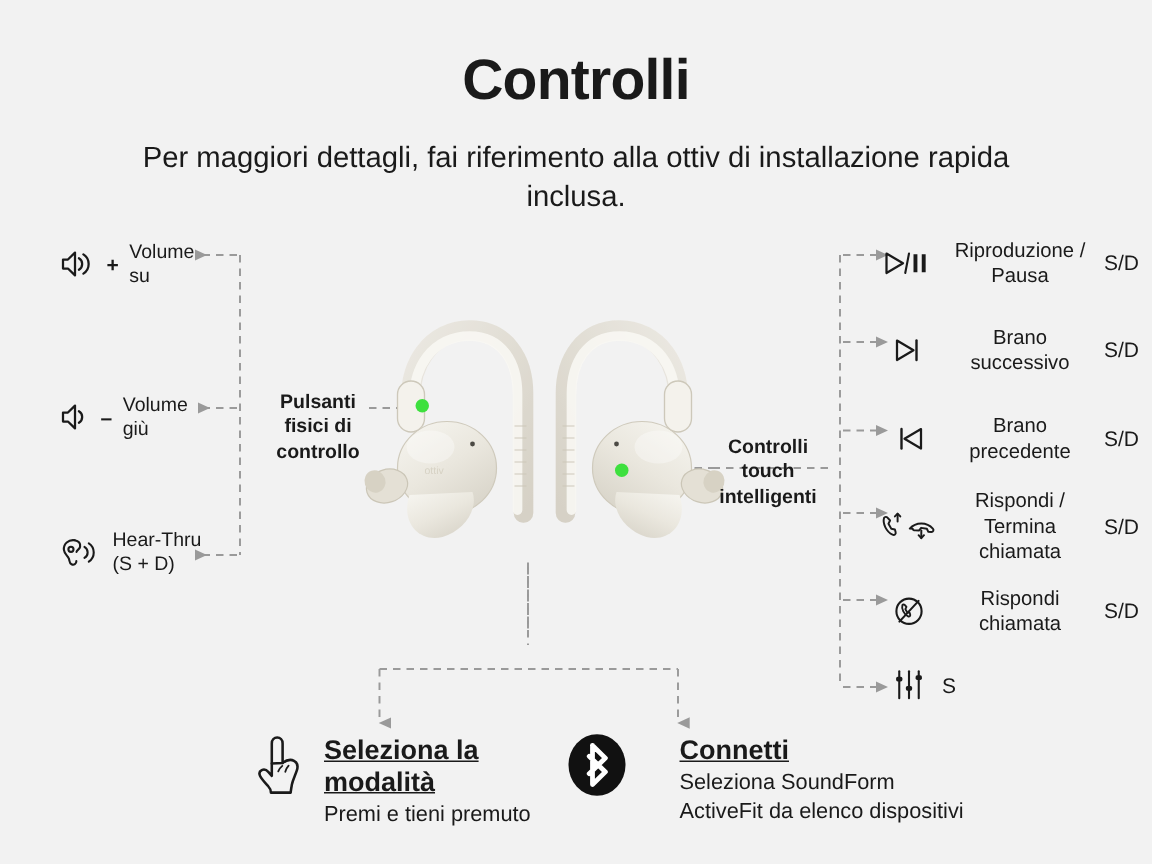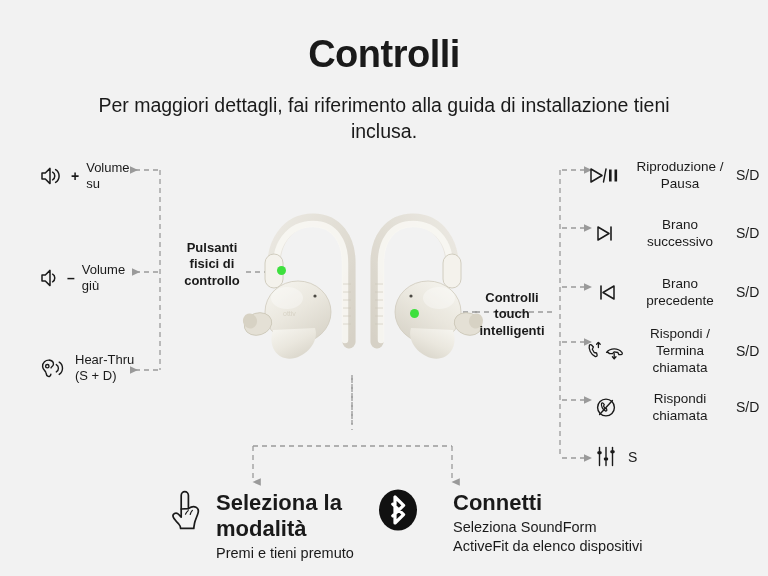--- a/index.html
+++ b/index.html
@@ -60,37 +60,37 @@
   }
 
   
   .pairing-title {
     position: absolute; font-size: 13.5px; font-weight: bold;
     white-space: nowrap;
   }
   .bottom-block { position: absolute; display: flex; align-items: flex-start; gap: 12px; }
   .bb-icon { flex: 0 0 auto; }
   .bb-txt { padding-top: 2px; }
-  .bb-h { font-size: 22px; font-weight: bold; line-height: 1.18; white-space: pre-line; }
+  .bb-h { font-size: 18px; font-weight: bold; line-height: 1.18; white-space: pre-line; text-decoration: underline; }
   .bb-s { font-size: 14.5px; line-height: 1.3; white-space: pre-line; margin-top: 2px; }
 
   svg { display: block; overflow: visible; }
   .wire { position: absolute; left: 0; top: 0; width: 768px; height: 576px; pointer-events: none; }
 
   
   .product { position: absolute; }
   .greendot { position: absolute; border-radius: 50%; background: #3ee03e; }
 </style>
 </head>
 <body>
 
 <div id="stage">
 
   <div class="page-title">Controlli</div>
-  <div class="page-subtitle">Per maggiori dettagli, fai riferimento alla guida di installazione tieni inclusa.</div>
+  <div class="page-subtitle">Per maggiori dettagli, fai riferimento alla ottiv di installazione rapida inclusa.</div>
 
   <svg class="wire" viewBox="0 0 768 576">
     <defs>
       <marker id="arrL" markerWidth="7" markerHeight="7" refX="6" refY="3.5" orient="auto">
         <path d="M7,0.6 L7,6.4 L0.6,3.5 Z" fill="#9a9a9a"></path>
       </marker>
       <marker id="arrR" markerWidth="7" markerHeight="7" refX="1" refY="3.5" orient="auto">
         <path d="M0,0.6 L0,6.4 L6.4,3.5 Z" fill="#9a9a9a"></path>
       </marker>
       <marker id="arrD" markerWidth="7" markerHeight="7" refX="3.5" refY="6" orient="auto">
@@ -239,21 +239,21 @@
         <rect x="22" y="42" width="18" height="34" rx="9" fill="#f4f2ec" stroke="#cdc8ba" stroke-width="0.9"></rect>
         <circle cx="72" cy="84" r="1.6" fill="#4c4a44"></circle>
         <ellipse cx="44" cy="86" rx="16" ry="11" fill="#ffffff" opacity="0.35"></ellipse>
       </g>
     </svg>
 
     <div class="greendot" style="left:34px; top:54px; width:9px; height:9px;"></div>
     <div class="greendot" style="left:167px; top:97px; width:9px; height:9px;"></div>
   </div>
 
-  <div class="callout" style="left:178px; top:240px; width:68px;">Pulsanti
+  <div class="callout" style="left:178px; top:260px; width:68px;">Pulsanti
 fisici di
 controllo</div>
   <div class="callout" style="left:472px; top:290px; width:80px;">Controlli
 touch
 intelligenti</div>
 
   <div class="right-row" style="left:586px; top:158px;">
     <span class="ricon">
       <svg width="34" height="17" viewBox="0 0 34 17">
         <path d="M2 2 L13 8.5 L2 15 Z" fill="none" stroke="#1a1a1a" stroke-width="1.5" stroke-linejoin="round"></path>

